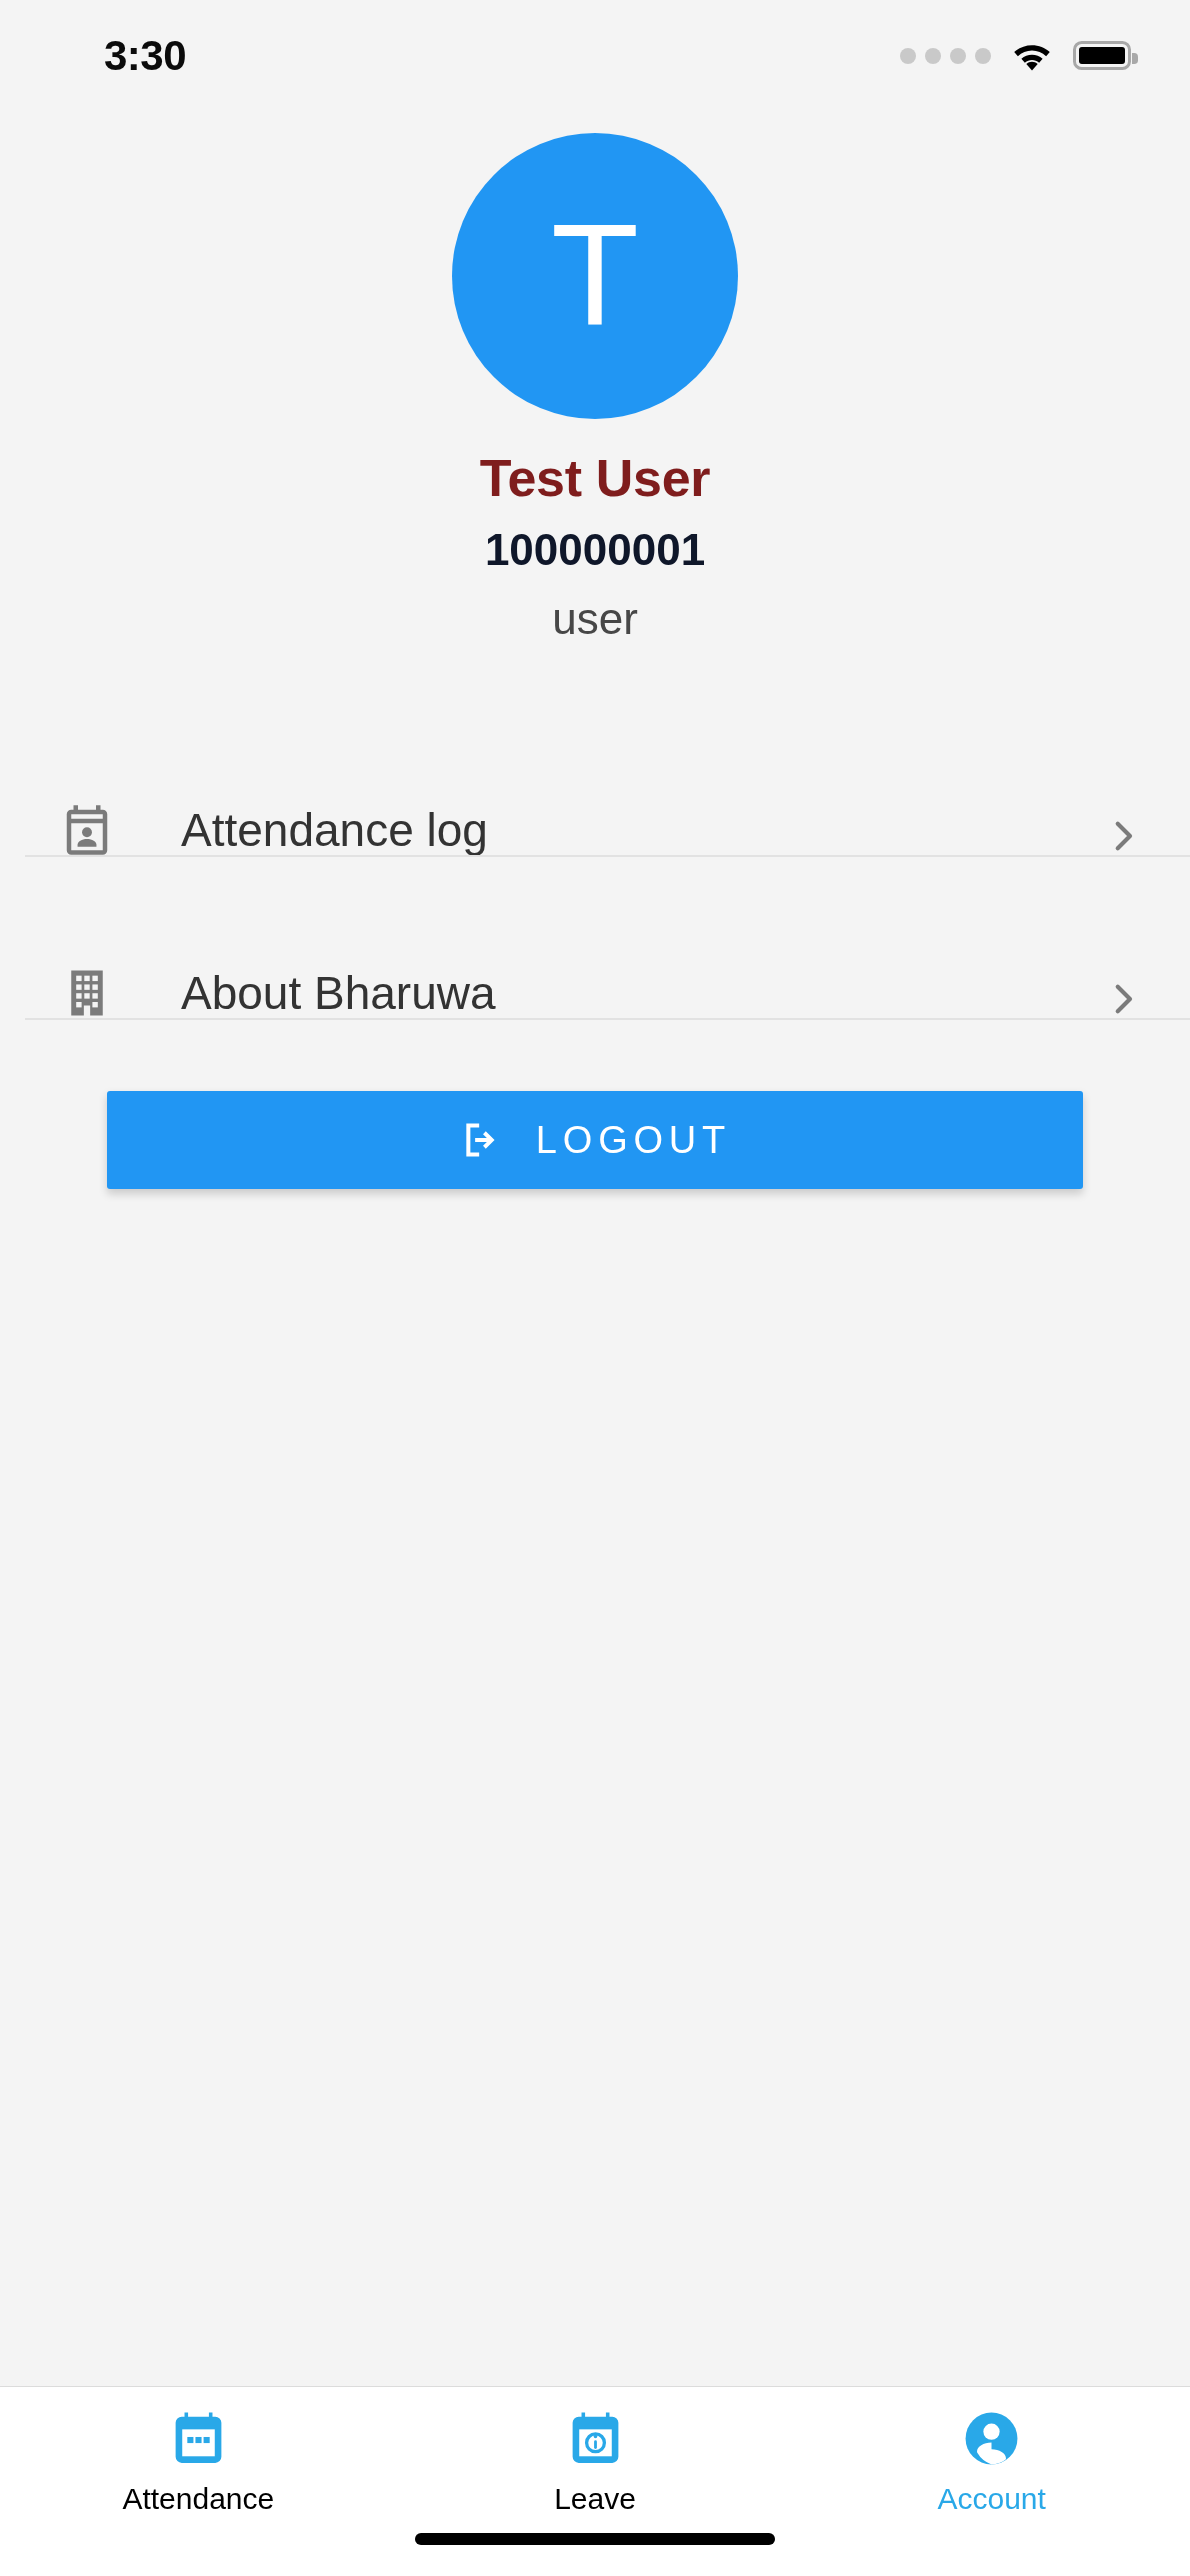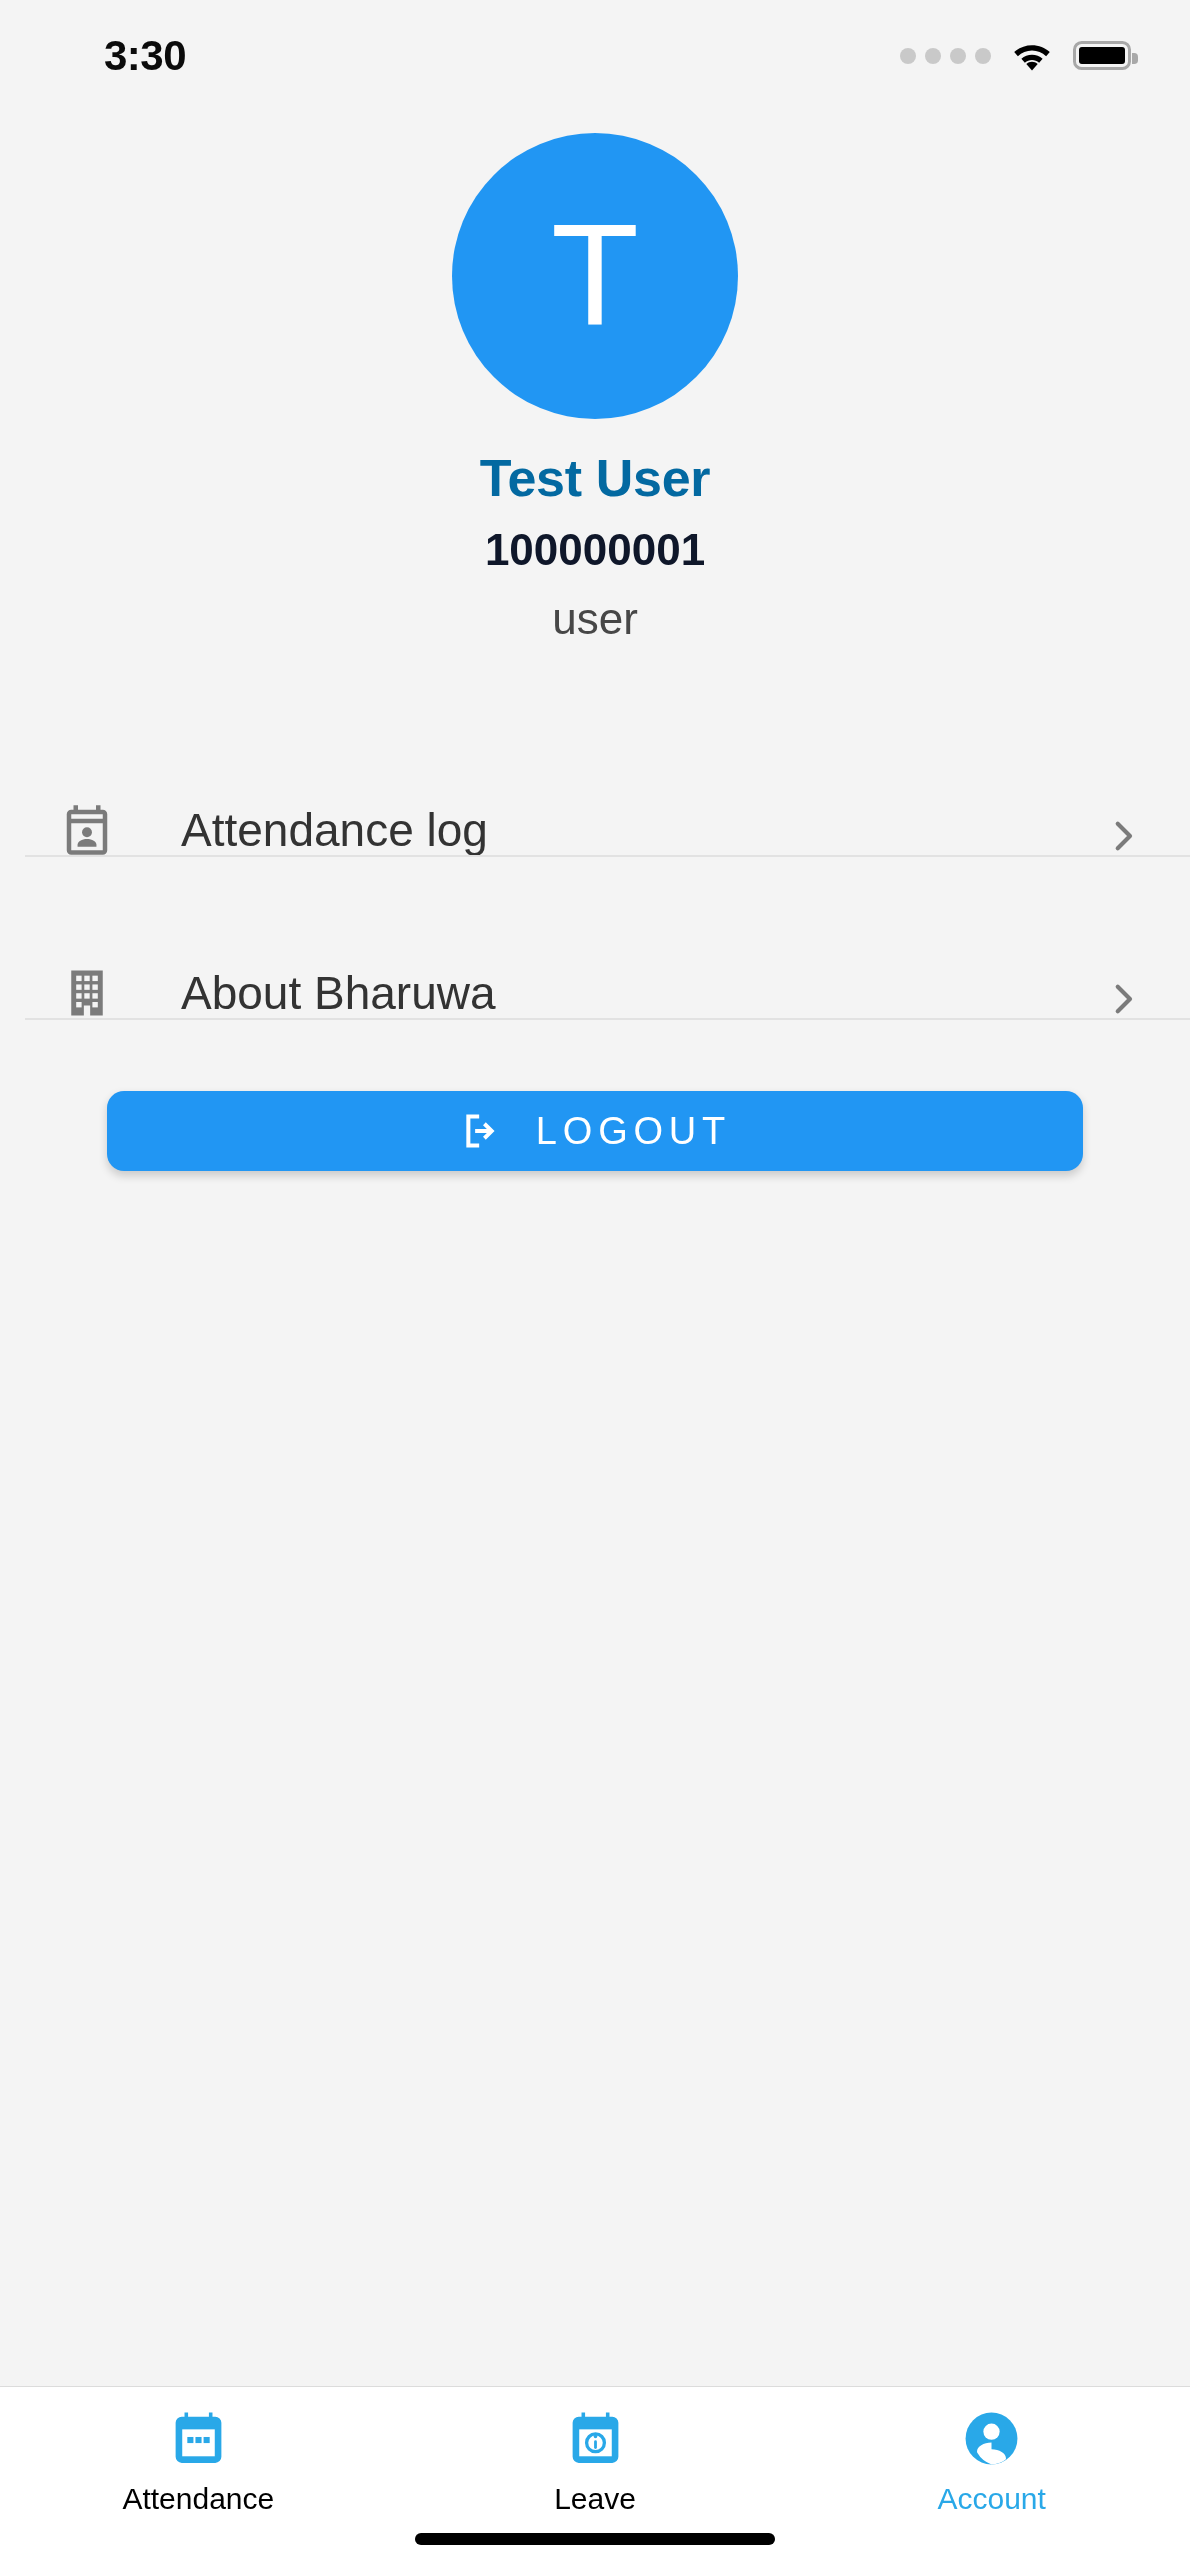--- a/index.html
+++ b/index.html
@@ -59,21 +59,21 @@
   }
   .avatar {
     width:286px; height:286px; border-radius:50%;
     background:#2196f3;
     display:flex; align-items:center; justify-content:center;
     color:#ffffff; font-size:144px; font-weight:300;
     line-height:1;
   }
   .profile-name {
     margin-top:29px;
-    font-size:52px; font-weight:700; color:#0369a1;
+    font-size:52px; font-weight:700; color:#7f1d1d;
     letter-spacing:-0.3px;
   }
   .profile-id {
     margin-top:17px;
     font-size:44px; font-weight:700; color:#0f172a;
   }
   .profile-role {
     margin-top:19px;
     font-size:44px; font-weight:400; color:#474747;
   }
@@ -104,22 +104,22 @@
   .menu-chev {
     flex:0 0 42px;
     display:flex; align-items:center; justify-content:center;
   }
 
   
   .logout-wrap {
     padding:71px 107px 0 107px;
   }
   .logout-btn {
-    width:100%; height:80px;
-    background:#2196f3; border:none; border-radius:17px;
+    width:100%; height:98px;
+    background:#2196f3; border:none; border-radius:3px;
     display:flex; align-items:center; justify-content:center;
     gap:33px; cursor:pointer;
     box-shadow:0 4.8px 8.6px rgba(0,0,0,0.17);
   }
   .logout-btn .txt {
     color:#ffffff; font-size:38px; font-weight:500;
     letter-spacing:5.8px;
   }
 
   .spacer { flex:1 1 auto; }

